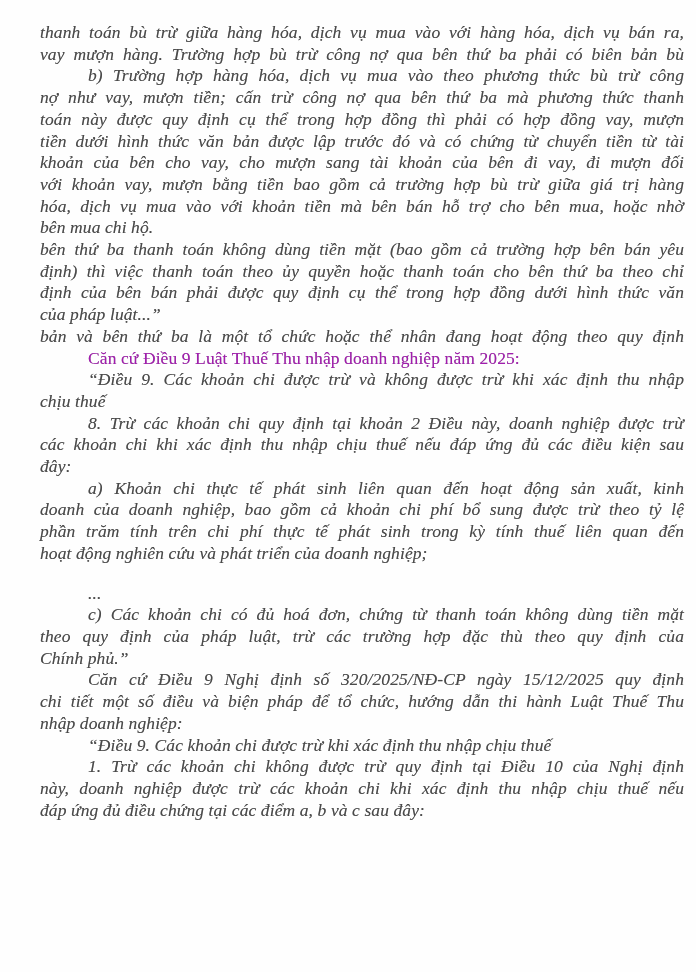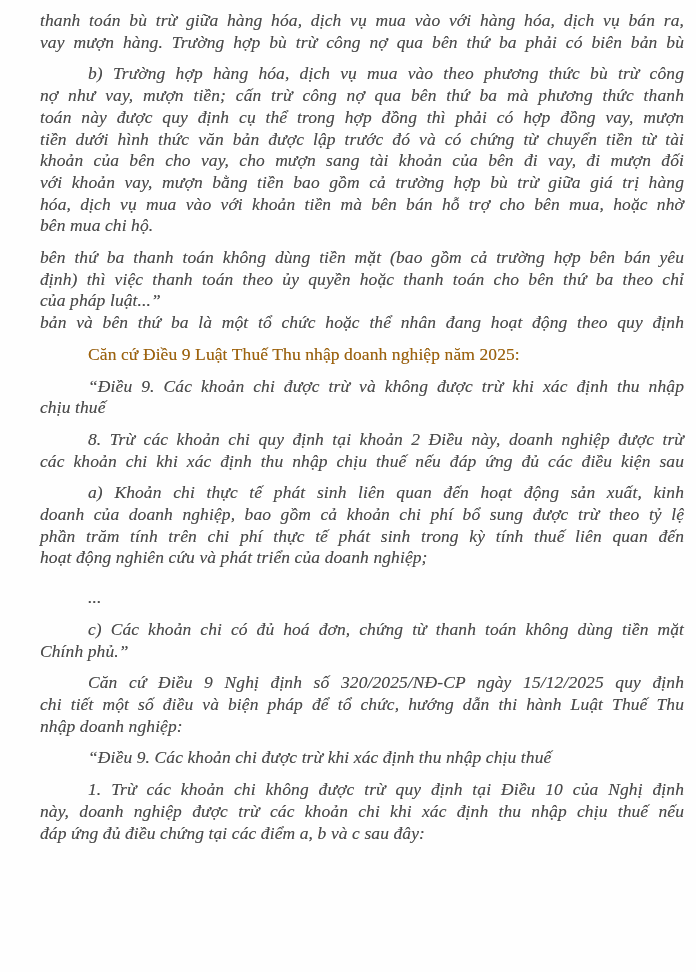--- a/index.html
+++ b/index.html
@@ -12,32 +12,32 @@
     box-sizing: border-box;
     width: 696px; height: 972px;
     padding: 10px 12px 0 40px;
     background: #fefefe;
     font-family: "Liberation Serif", "DejaVu Serif", serif;
     font-style: italic;
     font-size: 17.5px;
     color: #4a4a4a;
     text-shadow: 0 0 0.5px rgba(100,100,100,0.55);
   }
-  .para { margin-top: 10px; }
-  .para:first-child { margin-top: 0; }
+  .para { }
+  .para:first-child { margin-top: 12px; }
   .line {
     line-height: 21.7px;
     text-align: justify;
     letter-spacing: 0.1px;
     white-space: normal;
   }
   .line.just { text-align-last: justify; }
   .line.first { text-indent: 48px; }
   .para.continued .line.first { text-indent: 0; }
-  .para.upright { font-style: normal; color: #a16207; }
+  .para.upright { font-style: normal; color: #a21caf; }
   .para.ellipsis { margin-top: 18px; }
   .para.after-ellipsis { }
 </style>
 </head>
 <body>
 
 <div class="page">
     <div class="para continued">
       <div class="line first just">thanh toán bù trừ giữa hàng hóa, dịch vụ mua vào với hàng hóa, dịch vụ bán ra,</div>
       <div class="line just">vay mượn hàng. Trường hợp bù trừ công nợ qua bên thứ ba phải có biên bản bù</div>
@@ -48,45 +48,48 @@
       <div class="line just">toán này được quy định cụ thể trong hợp đồng thì phải có hợp đồng vay, mượn</div>
       <div class="line just">tiền dưới hình thức văn bản được lập trước đó và có chứng từ chuyển tiền từ tài</div>
       <div class="line just">khoản của bên cho vay, cho mượn sang tài khoản của bên đi vay, đi mượn đối</div>
       <div class="line just">với khoản vay, mượn bằng tiền bao gồm cả trường hợp bù trừ giữa giá trị hàng</div>
       <div class="line just">hóa, dịch vụ mua vào với khoản tiền mà bên bán hỗ trợ cho bên mua, hoặc nhờ</div>
       <div class="line">bên mua chi hộ.</div>
     </div>
     <div class="para">
       <div class="line just">bên thứ ba thanh toán không dùng tiền mặt (bao gồm cả trường hợp bên bán yêu</div>
       <div class="line just">định) thì việc thanh toán theo ủy quyền hoặc thanh toán cho bên thứ ba theo chỉ</div>
+      <div class="line just">định của bên bán phải được quy định cụ thể trong hợp đồng dưới hình thức văn</div>
       <div class="line">của pháp luật...”</div>
       <div class="line just">bản và bên thứ ba là một tổ chức hoặc thể nhân đang hoạt động theo quy định</div>
     </div>
     <div class="para upright">
       <div class="line first">Căn cứ Điều 9 Luật Thuế Thu nhập doanh nghiệp năm 2025:</div>
     </div>
     <div class="para">
       <div class="line first just">“Điều 9. Các khoản chi được trừ và không được trừ khi xác định thu nhập</div>
       <div class="line">chịu thuế</div>
     </div>
     <div class="para">
       <div class="line first just">8. Trừ các khoản chi quy định tại khoản 2 Điều này, doanh nghiệp được trừ</div>
       <div class="line just">các khoản chi khi xác định thu nhập chịu thuế nếu đáp ứng đủ các điều kiện sau</div>
+      <div class="line">đây:</div>
     </div>
     <div class="para">
       <div class="line first just">a) Khoản chi thực tế phát sinh liên quan đến hoạt động sản xuất, kinh</div>
       <div class="line just">doanh của doanh nghiệp, bao gồm cả khoản chi phí bổ sung được trừ theo tỷ lệ</div>
       <div class="line just">phần trăm tính trên chi phí thực tế phát sinh trong kỳ tính thuế liên quan đến</div>
       <div class="line">hoạt động nghiên cứu và phát triển của doanh nghiệp;</div>
     </div>
     <div class="para ellipsis">
       <div class="line first">...</div>
     </div>
     <div class="para after-ellipsis">
       <div class="line first just">c) Các khoản chi có đủ hoá đơn, chứng từ thanh toán không dùng tiền mặt</div>
+      <div class="line just">theo quy định của pháp luật, trừ các trường hợp đặc thù theo quy định của</div>
       <div class="line">Chính phủ.”</div>
     </div>
     <div class="para">
       <div class="line first just">Căn cứ Điều 9 Nghị định số 320/2025/NĐ-CP ngày 15/12/2025 quy định</div>
       <div class="line just">chi tiết một số điều và biện pháp để tổ chức, hướng dẫn thi hành Luật Thuế Thu</div>
       <div class="line">nhập doanh nghiệp:</div>
     </div>
     <div class="para">
       <div class="line first">“Điều 9. Các khoản chi được trừ khi xác định thu nhập chịu thuế</div>
     </div>

